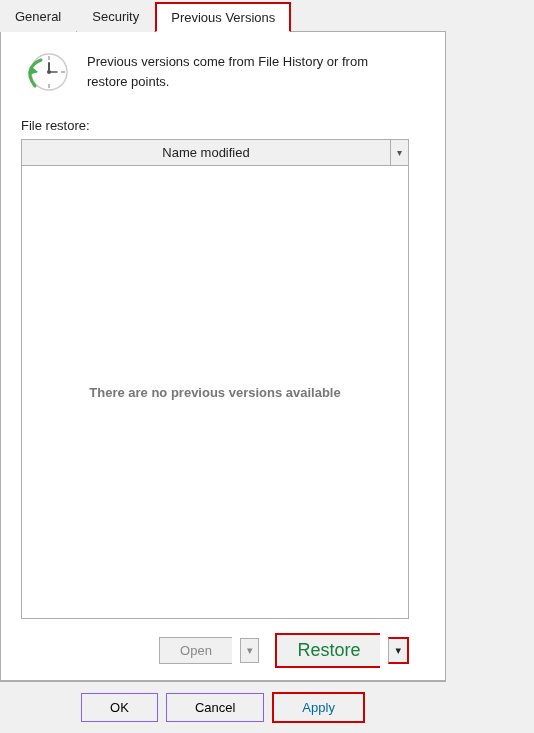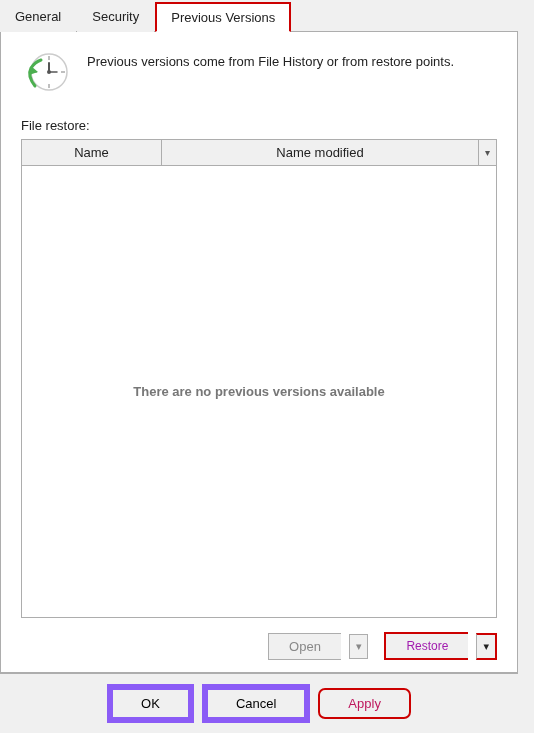--- a/index.html
+++ b/index.html
@@ -7,21 +7,21 @@
       font-family: 'Segoe UI', Tahoma, Geneva, Verdana, sans-serif;
       font-size: 13px;
       background: #f0f0f0;
       width: 534px;
       height: 733px;
       overflow: hidden;
       display: flex;
       flex-direction: column;
     }
     .dialog {
-      width: 518px;
+      width: 446px;
       height: 733px;
       background: #f0f0f0;
       display: flex;
       flex-direction: column;
     }
     
     .tab-bar {
       display: flex;
       flex-direction: row;
       background: #f0f0f0;
@@ -49,21 +49,21 @@
       font-weight: 400;
       z-index: 1;
     }
     
     .content {
       flex: 1;
       background: #fff;
       border: 1px solid #adadad;
       border-top: none;
       margin: 0 0 0 0;
-      padding: 16px 20px 12px 20px;
+      padding: 16px 36px 12px 20px;
       display: flex;
       flex-direction: column;
     }
     
     .info-row {
       display: flex;
       flex-direction: row;
       align-items: flex-start;
       margin-bottom: 18px;
     }
@@ -160,24 +160,24 @@
     .btn-open-dropdown {
       padding: 5px 6px;
       font-size: 11px;
       border: 1px solid #adadad;
       background: #f0f0f0;
       color: #888;
       cursor: not-allowed;
     }
     .btn-restore {
       padding: 5px 20px;
-      font-size: 12px;
-      border: 2px solid #cc0000;
-      background: #f0f0f0;
-      color: #a21caf;
+      font-size: 18px;
+      border: 2px solid #cc0000;
+      background: #f0f0f0;
+      color: #15803d;
       cursor: pointer;
       margin-left: 8px;
       border-right: none;
     }
     .btn-restore-dropdown {
       padding: 5px 6px;
       font-size: 11px;
       border: 2px solid #cc0000;
       background: #f0f0f0;
       color: #222;
@@ -191,30 +191,29 @@
       padding: 10px 20px;
       display: flex;
       flex-direction: row;
       justify-content: center;
       align-items: center;
       gap: 8px;
     }
     .footer-btn {
       padding: 6px 28px;
       font-size: 13px;
-      border: 6px solid #8b5cf6;
+      border: 1px solid #8b5cf6;
       background: #f0f0f0;
       cursor: pointer;
       min-width: 75px;
       text-align: center;
     }
     .footer-btn.apply {
-      color: #be185d;
+      color: #0369a1;
       cursor: not-allowed;
-      border-radius: 7px;
     }
     .footer-btn.apply-highlighted {
       border: 2px solid #cc0000;
     }
 
     
     .clock-svg {
       width: 52px;
       height: 52px;
     }
@@ -254,21 +253,20 @@
           <polygon points="10,18 8,27 17,24" fill="#4caf50"></polygon>
         </svg>
       </div>
       <div class="info-text">Previous versions come from File History or from restore points.</div>
     </div>
 
     <div class="section-label">File restore:</div>
 
     <div class="table-container">
       <div class="table-header">
-        <div class="col-name">Name</div>
         <div class="col-date">Name modified</div>
         <div class="col-dropdown-btn">
           <span>▾</span>
         </div>
       </div>
       <div class="table-body">
         <span class="no-versions-text">There are no previous versions available</span>
       </div>
     </div>
 

